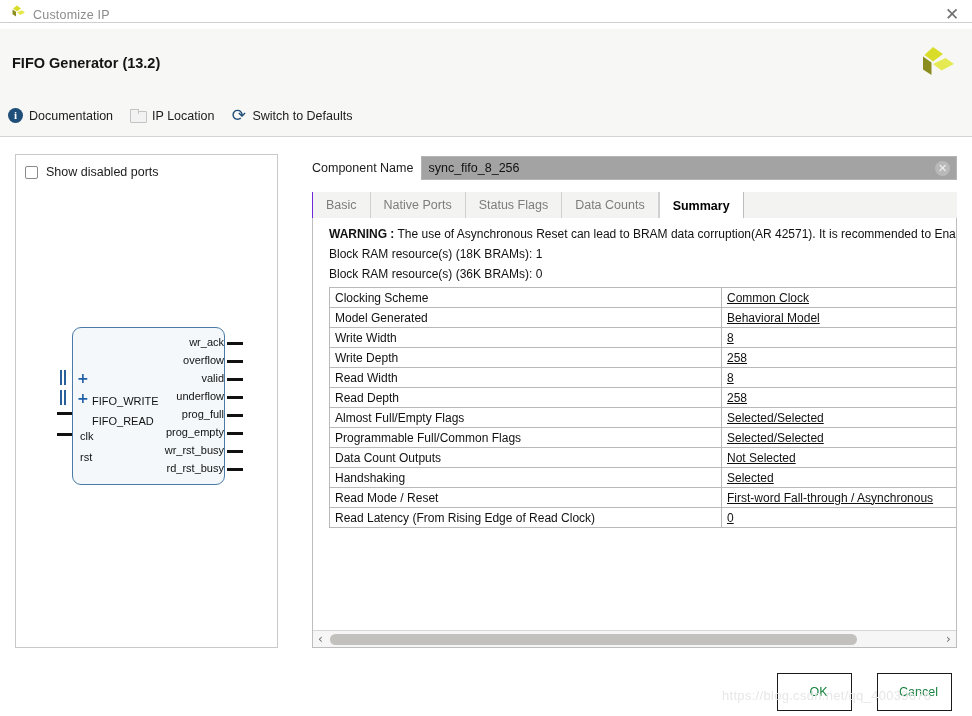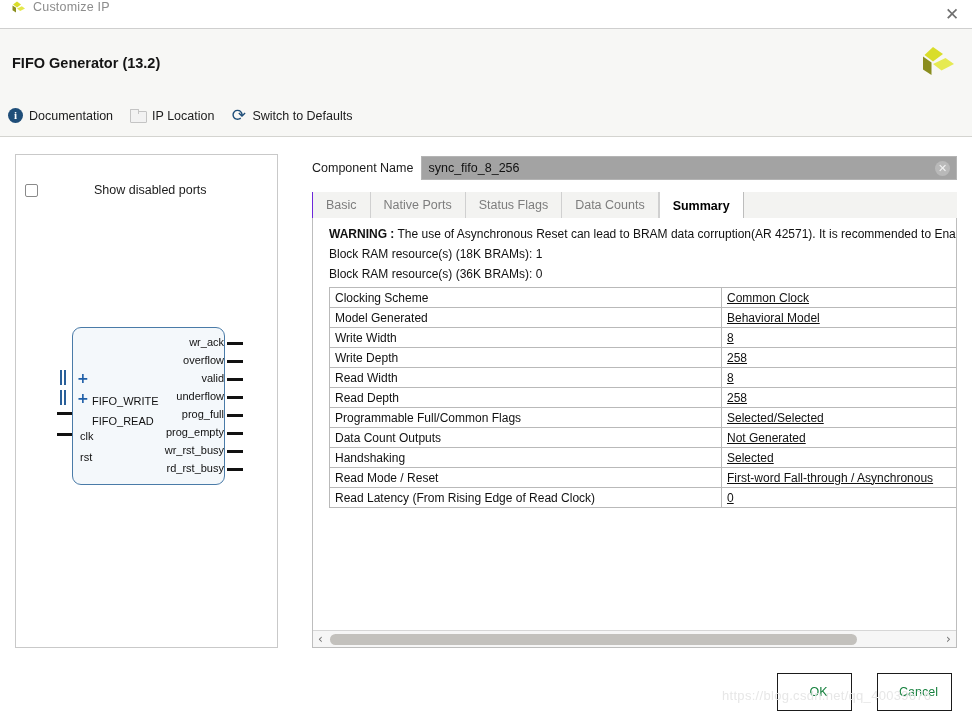--- a/index.html
+++ b/index.html
@@ -7,24 +7,24 @@
     margin: 0; padding: 0;
     width: 972px; height: 716px;
     font-family: "Liberation Sans", sans-serif;
     background: #ffffff;
     overflow: hidden;
   }
 
   
   .titlebar {
     position: absolute; top: 0; left: 0;
-    width: 972px; height: 29px;
+    width: 972px; height: 23px;
     background: #ffffff;
     border-bottom: 1px solid #cfcfcf;
-    display: flex; align-items: flex-start;
+    display: flex; align-items: flex-end;
   }
   .titlebar-icon {
     width: 18px; height: 18px; margin-left: 8px; margin-right: 7px;
     position: relative; flex: 0 0 auto;
   }
   .titlebar-title {
     font-size: 12.5px; color: #8c8c8c; letter-spacing: .2px;
   }
   .titlebar-close {
     position: absolute; right: 0px; top: 0px;
@@ -89,22 +89,22 @@
   }
 
   
   .leftpanel {
     position: absolute; left: 15px; top: 154px;
     width: 263px; height: 494px;
     background: #ffffff;
     border: 1px solid #c9c9c9;
   }
   .chk-row {
-    position: absolute; left: 9px; top: 28px;
-    display: flex; align-items: flex-end; cursor: pointer; gap: 48px;
+    position: absolute; left: 9px; top: 10px;
+    display: flex; align-items: flex-end; cursor: pointer;
   }
   .chk-box {
     width: 13px; height: 13px;
     border: 1px solid #8a8a8a; border-radius: 2px; background: #fff;
   }
   .chk-lbl { font-size: 12.5px; color: #1b1b1b; margin-left: 8px; }
 
   
   .symbol-wrap {
     position: absolute; left: 26px; top: 165px;
@@ -421,26 +421,30 @@
           </tr>
           <tr>
             <td class="k">Read Width</td>
             <td class="v">8</td>
           </tr>
           <tr>
             <td class="k">Read Depth</td>
             <td class="v">258</td>
           </tr>
           <tr>
+            <td class="k">Almost Full/Empty Flags</td>
+            <td class="v">Selected/Selected</td>
+          </tr>
+          <tr>
             <td class="k">Programmable Full/Common Flags</td>
             <td class="v">Selected/Selected</td>
           </tr>
           <tr>
             <td class="k">Data Count Outputs</td>
-            <td class="v">Not Generated</td>
+            <td class="v">Not Selected</td>
           </tr>
           <tr>
             <td class="k">Handshaking</td>
             <td class="v">Selected</td>
           </tr>
           <tr>
             <td class="k">Read Mode / Reset</td>
             <td class="v">First-word Fall-through / Asynchronous</td>
           </tr>
           <tr>

